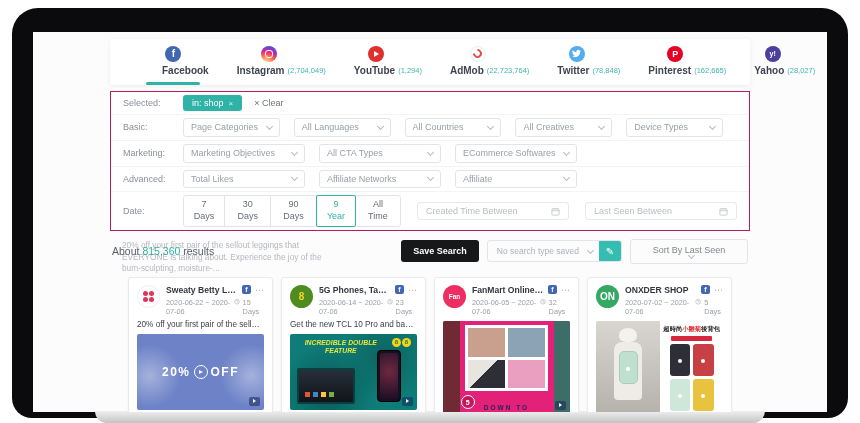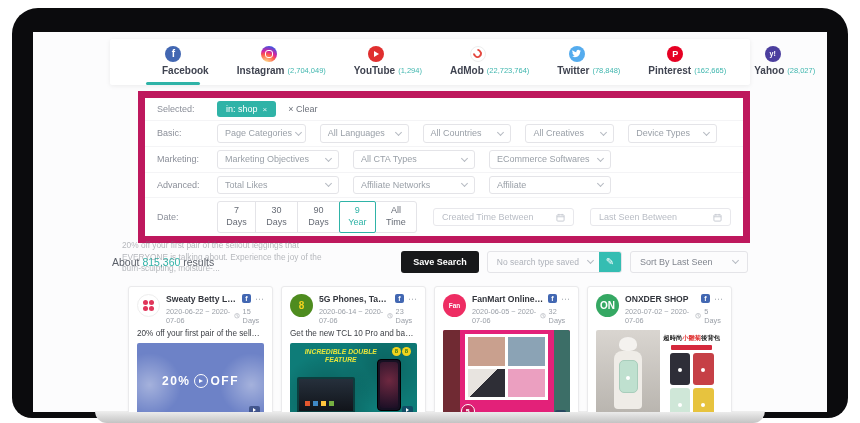--- a/index.html
+++ b/index.html
@@ -23,21 +23,21 @@
   .ti-ig i{width:8px;height:8px;border:1.3px solid #fff;border-radius:3px;display:block;}
   .ti-yt{background:#e02f2f;}
   .ti-yt i{width:0;height:0;border-left:5px solid #fff;border-top:3px solid transparent;border-bottom:3px solid transparent;margin-left:1px;}
   .ti-am{background:#fff;border:1px solid #eee;}
   .ti-am i{width:9px;height:9px;border:2.6px solid #e4483f;border-radius:50%;border-left-color:transparent;transform:rotate(45deg);display:block;}
   .ti-tw{background:#55acee;}
   .ti-pi{background:#e60023;font-size:9px;}
   .ti-ya{background:#4b3e9e;font-size:7px;}
 
   
-  .panel{margin-top:6px;border:7px solid #be185d;background:#fff;margin-left:28px;}
+  .panel{margin-top:6px;border:1px solid #be185d;background:#fff;}
   .frow{display:flex;align-items:center;padding:3px 12px;}
   .frow + .frow{border-top:1px solid #f4f4f6;}
   .flabel{width:60px;flex:none;font-size:9px;color:#8b8f99;}
   .fselect{display:flex;align-items:center;justify-content:space-between;width:122px;border:1px solid #e4e4e8;border-radius:3px;padding:3px 7px;font-size:9px;color:#9aa0a8;margin-right:14px;background:#fff;cursor:pointer;line-height:1.2;white-space:nowrap;overflow:hidden;}
   .caret{width:5px;height:5px;border-right:1.2px solid #b6bac2;border-bottom:1.2px solid #b6bac2;transform:rotate(45deg);flex:none;margin-left:4px;margin-top:-2px;}
   .chip{background:#2fb3a7;color:#fff;font-size:9px;padding:3px 9px;border-radius:3px;display:flex;align-items:center;gap:5px;cursor:pointer;}
   .chip .x{opacity:.85;font-size:8px;}
   .clear{font-size:9px;color:#6d727c;margin-left:12px;cursor:pointer;}
   .dgroup{display:flex;}
   .dbtn{border:1px solid #e4e4e8;background:#fff;font-size:9px;color:#676c76;padding:3px 7px;margin-left:-1px;cursor:pointer;line-height:1.3;}
@@ -49,41 +49,41 @@
 
   
   .results{margin-top:8px;display:flex;align-items:center;padding:0 2px;}
   .about{font-size:10.5px;color:#5a5f68;}
   .about b{color:#2fb3a7;font-weight:400;}
   .ractions{margin-left:auto;display:flex;align-items:center;gap:8px;}
   .savebtn{background:#17181a;color:#fff;font-size:9px;padding:6px 12px;border-radius:3px;border:none;cursor:pointer;font-weight:700;}
   .saved{display:flex;align-items:stretch;border:1px solid #e4e4e8;border-radius:3px;overflow:hidden;cursor:pointer;}
   .saved .txt{font-size:8.5px;color:#aeb2ba;padding:5px 6px 5px 9px;display:flex;align-items:center;gap:5px;}
   .saved .edit{width:22px;background:#35bdb2;color:#fff;display:flex;align-items:center;justify-content:center;font-size:10px;}
-  .sort{display:flex;align-items:center;justify-content:space-between;width:118px;border:1px solid #e4e4e8;border-radius:3px;padding:5px 9px;font-size:9px;color:#80858e;cursor:pointer;}
+  .sort{display:flex;align-items:center;justify-content:space-between;width:118px;border:1px solid #e4e4e8;border-radius:3px;padding:5px 9px;font-size:9px;color:#80858e;cursor:pointer;flex-direction:column;}
 
   .tooltip{position:absolute;left:12px;top:201px;width:208px;font-size:8.3px;line-height:1.4;color:#6f747c;opacity:.5;z-index:6;pointer-events:none;}
 
   
   .cards{display:flex;gap:8px;margin-top:13px;padding:0 18px;position:relative;z-index:2;}
   .card{flex:1;min-width:0;background:#fff;border:1px solid #eaeaec;border-radius:3px;box-shadow:0 1px 3px rgba(0,0,0,.05);padding:7px 8px;height:182px;}
   .chead{display:flex;gap:6px;}
   .avatar{width:23px;height:23px;border-radius:50%;flex:none;display:flex;align-items:center;justify-content:center;}
   .av1{background:#fff;border:1px solid #eee;}
   .petals{width:5px;height:5px;background:#e0355a;border-radius:50%;box-shadow:6px 0 0 #e0355a,0 6px 0 #e0355a,6px 6px 0 #e0355a;margin:-6px 0 0 -6px;}
   .av2{background:#4e8c1f;color:#f6d51f;font-weight:800;font-size:10px;}
   .av3{background:#ee2d63;color:#fff;font-weight:700;font-size:6.5px;}
   .av4{background:#35a863;color:#fff;font-weight:700;font-size:10px;}
   .chmain{flex:1;min-width:0;}
   .trow{display:flex;align-items:center;gap:4px;}
   .ctitle{flex:1;min-width:0;font-size:8.6px;font-weight:700;color:#33363d;white-space:nowrap;overflow:hidden;text-overflow:ellipsis;cursor:pointer;}
   .fbic{width:9px;height:9px;background:#4267B2;color:#fff;font-size:7px;border-radius:2px;display:flex;align-items:center;justify-content:center;flex:none;font-weight:700;}
   .more{font-size:9px;color:#9aa0a8;flex:none;cursor:pointer;line-height:.5;}
   .drow{display:flex;align-items:center;margin-top:3px;font-size:7.3px;color:#9ba0a8;}
-  .dur{margin-left:auto;display:flex;gap:3px;align-items:center;}
+  .dur{margin-left:auto;display:flex;gap:3px;}
   .ctext{margin:4px 0 5px;font-size:8.2px;color:#3c3f45;white-space:nowrap;overflow:hidden;text-overflow:ellipsis;}
   .cimg{height:76px;border-radius:2px;position:relative;overflow:hidden;cursor:pointer;}
   .cimg.tall{height:93px;margin-top:5px;}
   .clk{width:7.5px;height:7.5px;}
 
   
   .img1{background:radial-gradient(circle at 10% 55%,rgba(255,255,255,.38),transparent 26%),radial-gradient(circle at 90% 55%,rgba(255,255,255,.38),transparent 26%),#6d82c7;}
   .i1txt{position:absolute;inset:0;display:flex;align-items:center;justify-content:center;gap:3px;color:#fff;font-weight:800;font-size:12px;letter-spacing:1.5px;}
   .playc{width:14px;height:14px;border:1.4px solid #fff;border-radius:50%;display:flex;align-items:center;justify-content:center;flex:none;}
   .playt{width:0;height:0;border-left:4px solid #fff;border-top:2.6px solid transparent;border-bottom:2.6px solid transparent;margin-left:1px;}

